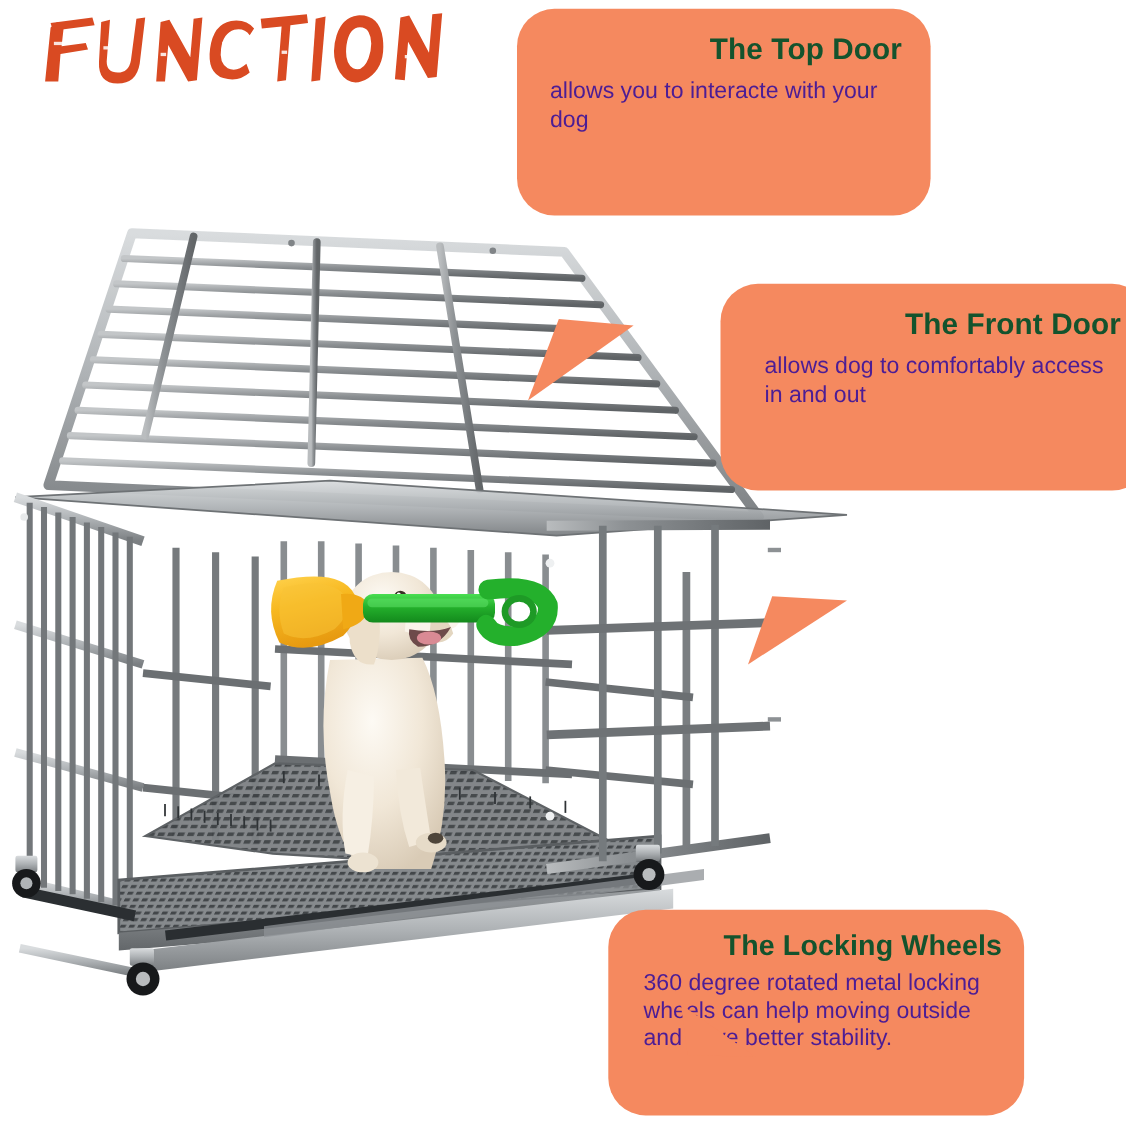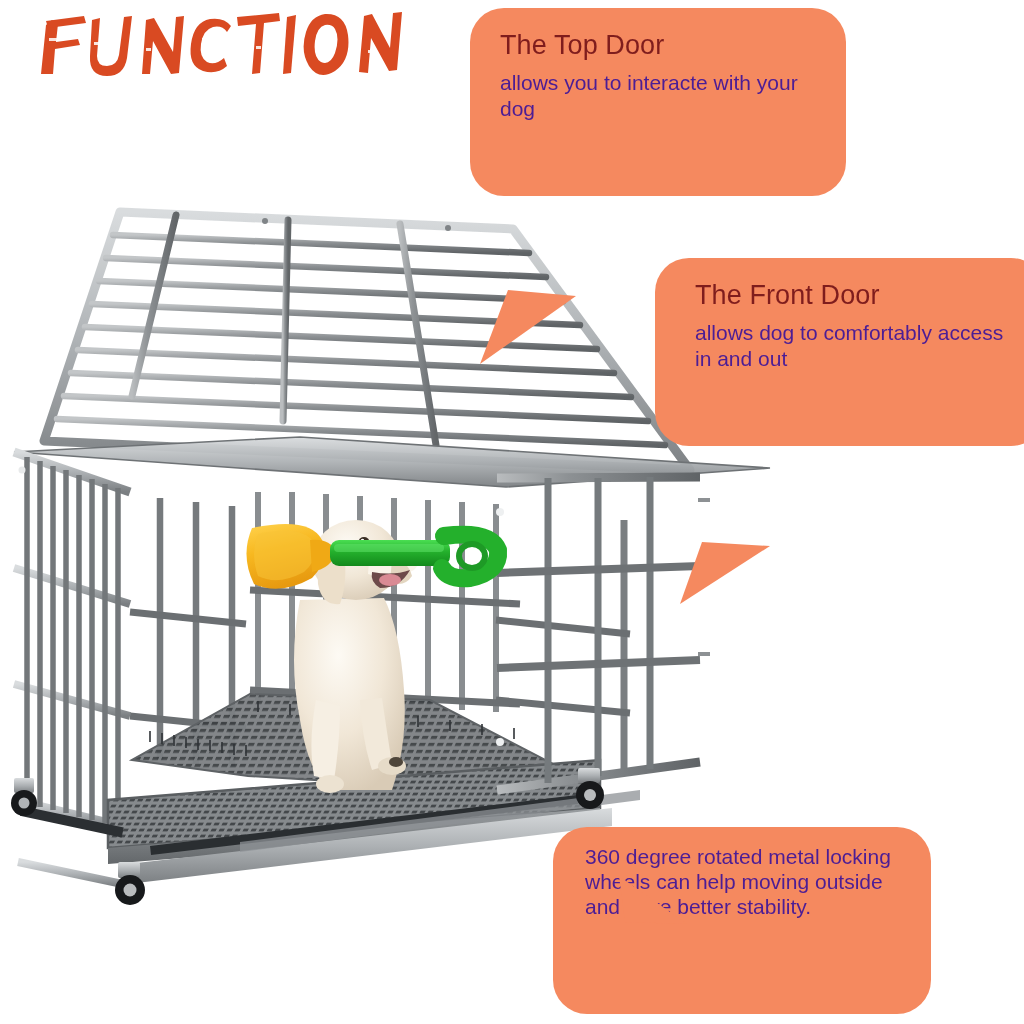--- a/index.html
+++ b/index.html
@@ -27,25 +27,26 @@
   
   .callout {
     position:absolute;
     background:#f5895f;
     border-radius:34px;
     color:#fdf4ef;
     padding:22px 26px 20px 30px;
   }
   .callout .c-head {
     font-size:27px;
-    font-weight:normal;
+    font-weight:bold;
     letter-spacing:.1px;
     line-height:1.15;
     margin-bottom:9px;
-    color:#7f1d1d;
+    color:#14532d;
+    text-align:right;
   }
   .callout .c-body {
     font-size:21px;
     line-height:1.24;
     color:#4c1d95;
     font-weight:400;
   }
   .tail { position:absolute; width:0; height:0; overflow:visible; }
   .tail svg { position:absolute; overflow:visible; }
 
@@ -411,20 +412,21 @@
     <div class="c-head">The Front Door</div>
     <div class="c-body">allows dog to comfortably access in and out</div>
     <div class="tail">
       <svg width="120" height="90" style="left:-15px; top:170px;">
         <polygon points="22,0 90,4 0,62" fill="#f5895f"></polygon>
       </svg>
     </div>
   </div>
 
   <div class="callout" id="callout-wheels">
+    <div class="c-head">The Locking Wheels</div>
     <div class="c-body">360 degree rotated metal locking wheels can help moving outside and have better stability.</div>
     <div class="tail">
       <svg width="110" height="70" style="left:6px; top:-44px;">
         <polygon points="34,46 96,48 28,0" fill="#f5895f"></polygon>
       </svg>
     </div>
   </div>
 
 </div>
 

